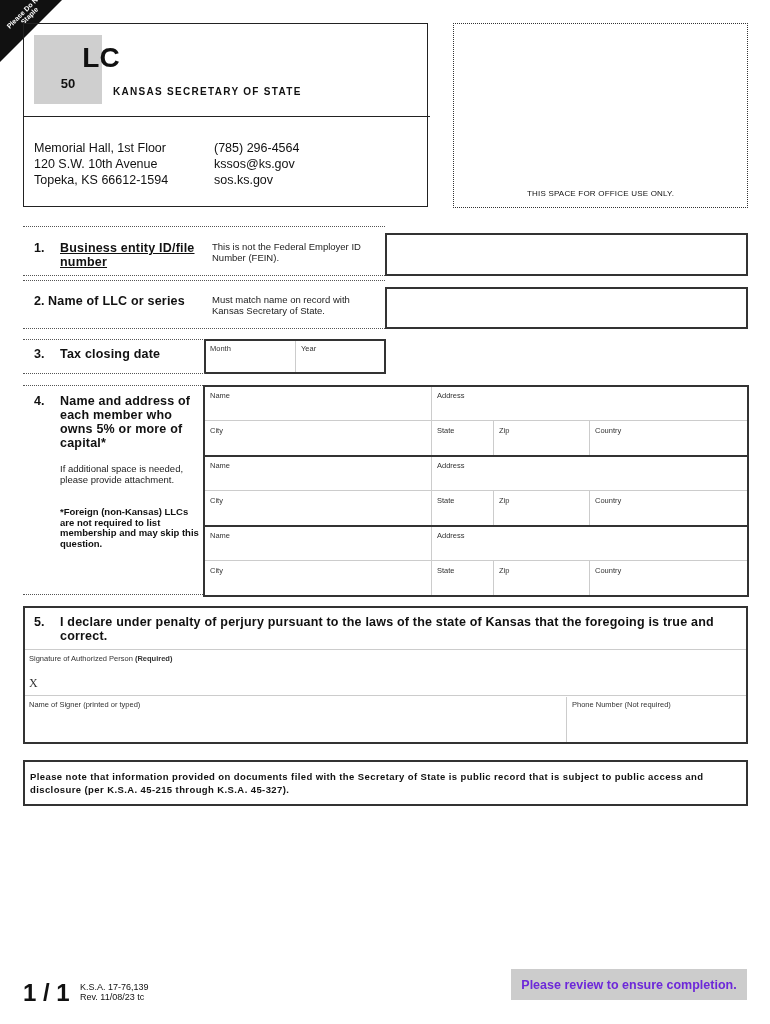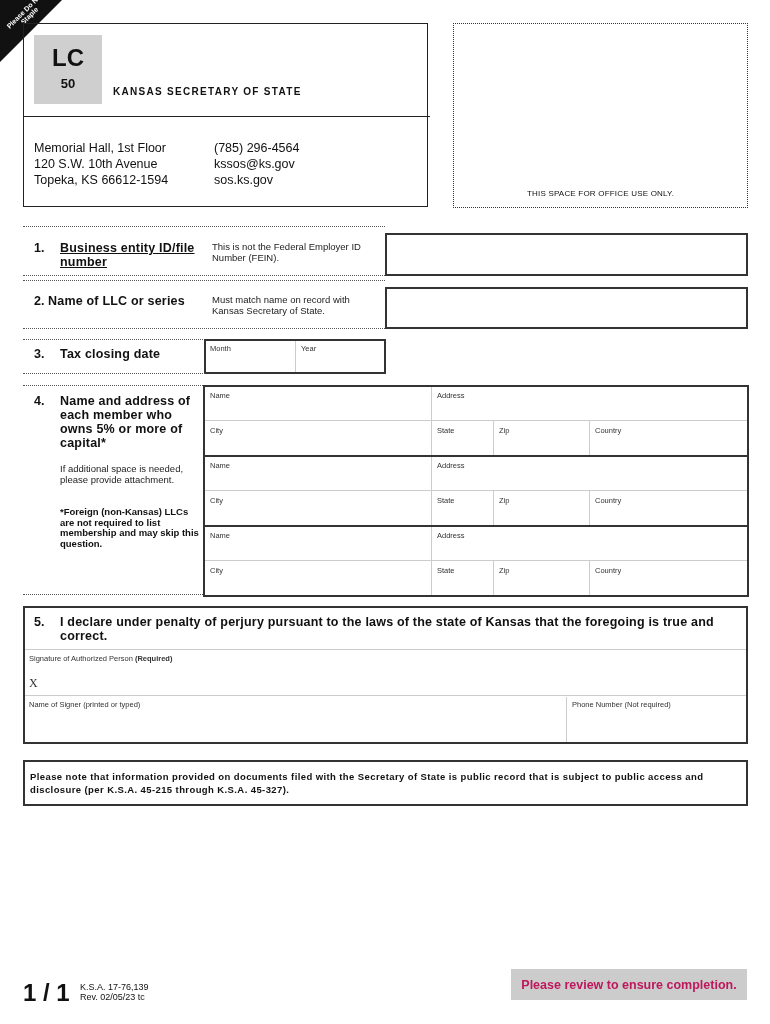--- a/index.html
+++ b/index.html
@@ -5,21 +5,21 @@
   html,body{margin:0;padding:0;background:#fff;}
   body{width:770px;height:1024px;position:relative;overflow:hidden;font-family:"Liberation Sans",sans-serif;color:#111;}
   .abs{position:absolute;}
   
   #staple{left:0;top:0;width:0;height:0;border-top:62px solid #111;border-right:62px solid transparent;}
   #staple-text{left:-4px;top:6px;width:62px;transform:rotate(-45deg);transform-origin:center;color:#fff;font-size:7px;font-weight:bold;line-height:7px;text-align:center;}
   
   #header-box{left:23px;top:23px;width:405px;height:184px;border:1.5px solid #222;box-sizing:border-box;}
   #header-divider{left:23px;top:116px;width:407px;height:0;border-top:1.5px solid #222;}
   #lc-box{left:34px;top:35px;width:68px;height:69px;background:#cfcfcf;}
-  #lc-code{left:34px;top:40px;width:68px;text-align:center;font-size:24px;font-weight:bold;line-height:36px;}
+  #lc-code{left:34px;top:40px;width:68px;text-align:center;font-size:28px;font-weight:bold;line-height:36px;padding-left:33px;}
   #lc-num{left:34px;top:76px;width:68px;text-align:center;font-size:13px;font-weight:bold;}
   #agency{left:113px;top:39px;font-size:10px;font-weight:bold;letter-spacing:1.3px;margin-top:47px;}
   #form-title{left:113px;top:53px;font-size:15px;font-weight:bold;line-height:18px;width:300px;}
   #addr{left:34px;top:140px;font-size:12.5px;line-height:16px;}
   #contact{left:214px;top:140px;font-size:12.5px;line-height:16px;}
   
   #office-box{left:453px;top:23px;width:295px;height:185px;border:1.3px dotted #333;box-sizing:border-box;}
   #office-text{left:453px;top:189px;width:295px;text-align:center;font-size:8px;letter-spacing:0.2px;}
   
   .dot{height:0;border-top:1.3px dotted #555;}
@@ -29,21 +29,21 @@
   .inbox{border:2px solid #333;box-sizing:border-box;background:#fff;}
   .flabel{font-size:7.5px;color:#333;}
   .gline-h{height:0;border-top:1.5px solid #ccc;}
   .gline-v{width:0;border-left:1.5px solid #ccc;}
   .dark-h{height:0;border-top:2px solid #333;}
   #sec5-box{left:23px;top:606px;width:725px;height:138px;border:2px solid #333;box-sizing:border-box;}
   #notice-box{left:23px;top:760px;width:725px;height:46px;border:2px solid #333;box-sizing:border-box;}
   #notice-text{left:30px;top:770px;width:710px;font-size:9.5px;font-weight:bold;line-height:13px;letter-spacing:0.4px;}
   #page-num{left:23px;top:979px;font-size:24px;font-weight:bold;}
   #ksa{left:80px;top:982px;font-size:9px;line-height:10px;}
-  #review-btn{left:511px;top:969px;width:236px;height:31px;background:#cccccc;border:none;font-family:"Liberation Sans",sans-serif;font-size:12.5px;font-weight:bold;color:#be185d;cursor:pointer;padding:0;}
+  #review-btn{left:511px;top:969px;width:236px;height:31px;background:#cccccc;border:none;font-family:"Liberation Sans",sans-serif;font-size:12.5px;font-weight:bold;color:#6d28d9;cursor:pointer;padding:0;}
 </style>
 </head>
 <body>
 
 <div id="staple" class="abs"></div>
 <div id="staple-text" class="abs">Please Do Not Staple</div>
 
 <div id="header-box" class="abs"></div>
 <div id="header-divider" class="abs"></div>
 <div id="lc-box" class="abs"></div>
@@ -168,15 +168,15 @@
 <div class="abs flabel" style="left:572px;top:700px;">Phone Number (Not required)</div>
 <div class="abs" style="left:25px;top:697px;width:540px;height:45px;"></div>
 <div class="abs" style="left:568px;top:697px;width:178px;height:45px;"></div>
 
 <div id="notice-box" class="abs"></div>
 <div id="notice-text" class="abs">Please note that information provided on documents filed with the Secretary of State is public record that is subject to public access and disclosure (per K.S.A. 45-215 through K.S.A. 45-327).</div>
 
 <div id="page-num" class="abs">1 / 1</div>
 <div id="ksa" class="abs">
   <div>K.S.A. 17-76,139</div>
-  <div>Rev. 02/05/23 tc</div>
+  <div>Rev. 11/08/23 tc</div>
 </div>
 <button id="review-btn" class="abs">Please review to ensure completion.</button>
 
 </body></html>

